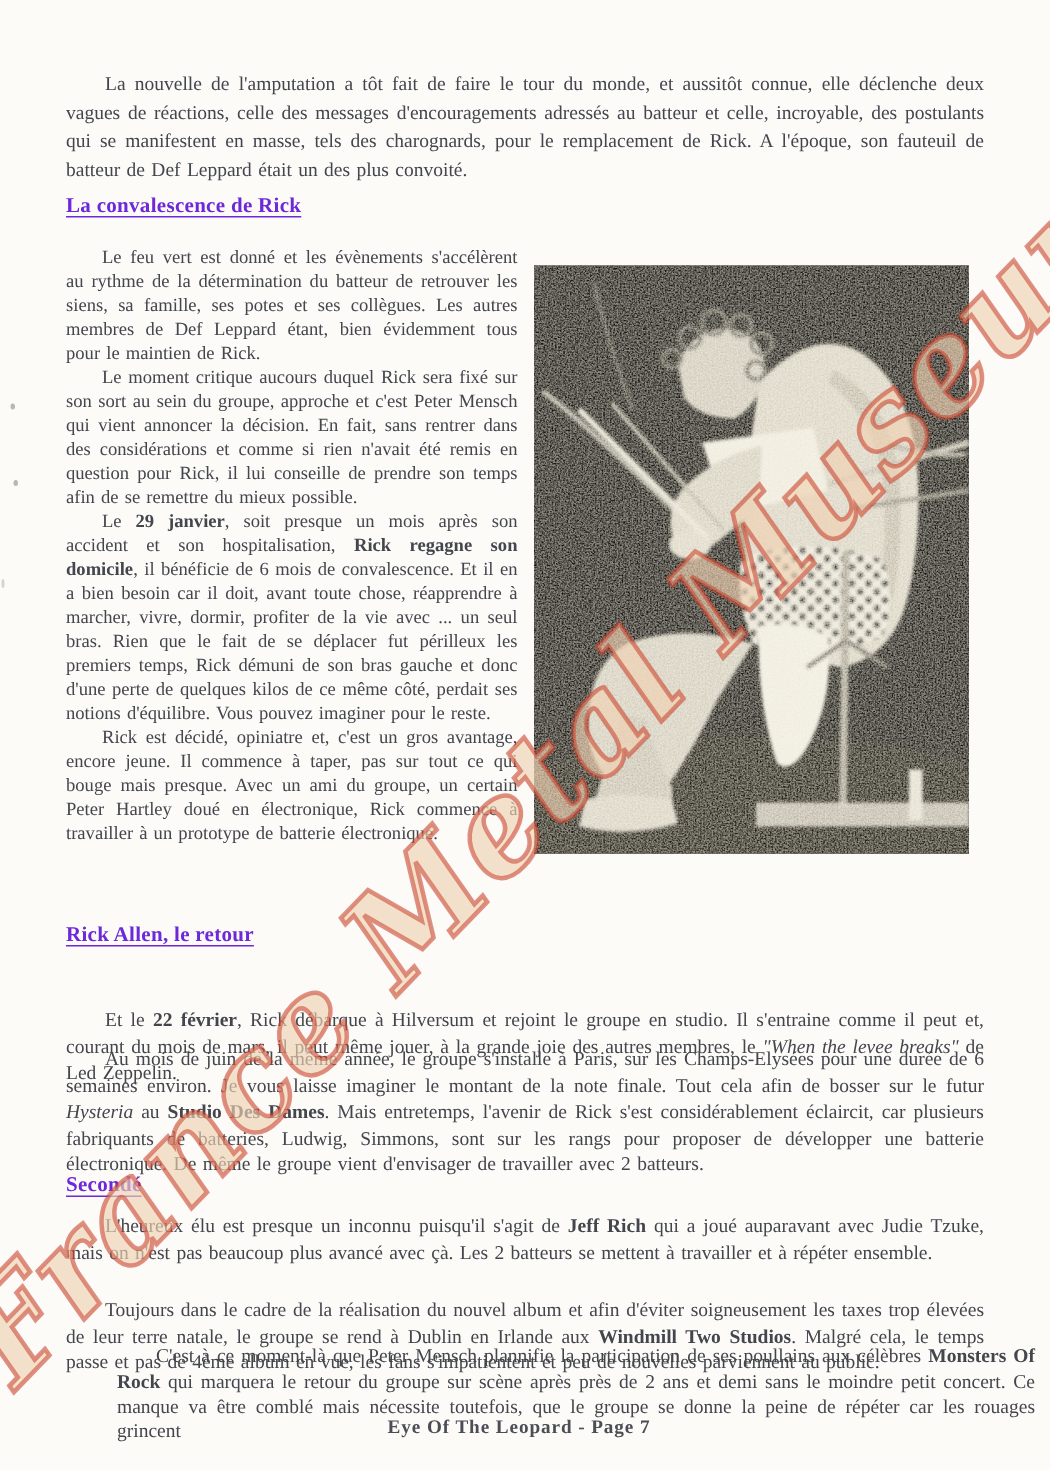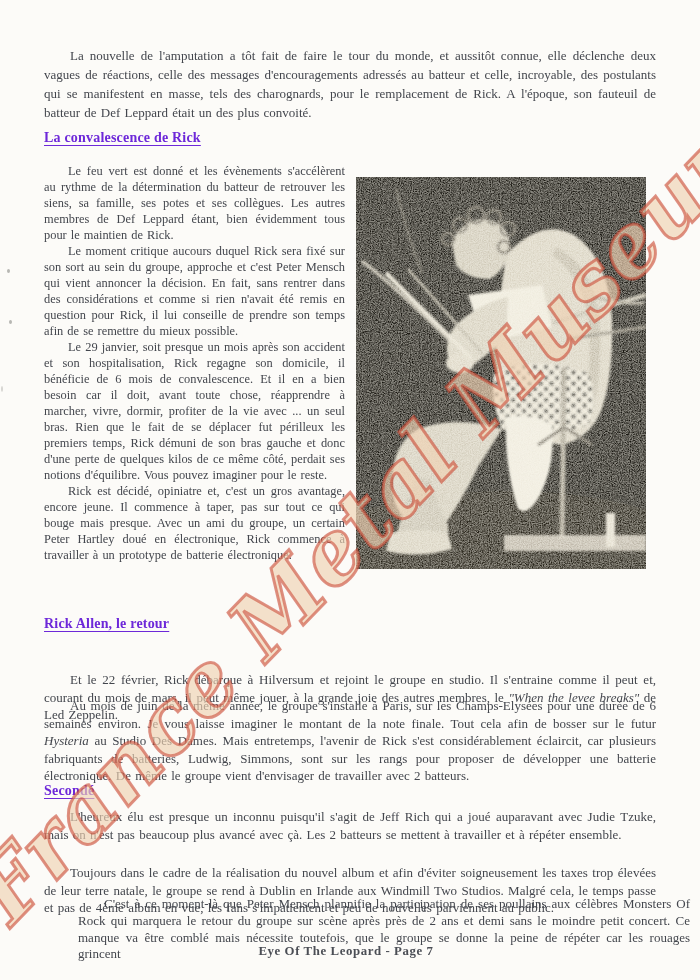--- a/index.html
+++ b/index.html
@@ -50,21 +50,21 @@
     font-style:italic;font-weight:bold;
     font-size:86px;letter-spacing:1px;
     color:rgba(248,238,206,0.55);
     -webkit-text-stroke:3px rgba(201,70,50,0.58);
     text-shadow:0 0 2px rgba(201,70,50,0.25);
   }
   .speck{position:absolute;background:#9a9a96;border-radius:50%;opacity:0.7;}
   #speck1{left:7px;top:269px;width:3px;height:4px;}
   #speck2{left:9px;top:320px;width:3px;height:4px;}
   #speck3{left:1px;top:386px;width:2px;height:6px;opacity:0.4;}
-  b,.b{font-weight:normal;}
+  b,.b{font-weight:bold;}
   i,.i{font-style:italic;}
 </style>
 </head>
 <body>
 
 <div class="sheet">
 
   <p class="para full" id="intro"><span>La nouvelle de l'amputation a tôt fait de faire le tour du monde, et aussitôt connue, elle déclenche deux vagues de réactions, celle des messages d'encouragements adressés au batteur et celle, incroyable, des postulants qui se manifestent en masse, tels des charognards, pour le remplacement de Rick. A l'époque, son fauteuil de batteur de Def Leppard était un des plus convoité.</span></p>
 
   <h2 class="hd" id="h1">La convalescence de Rick</h2>

